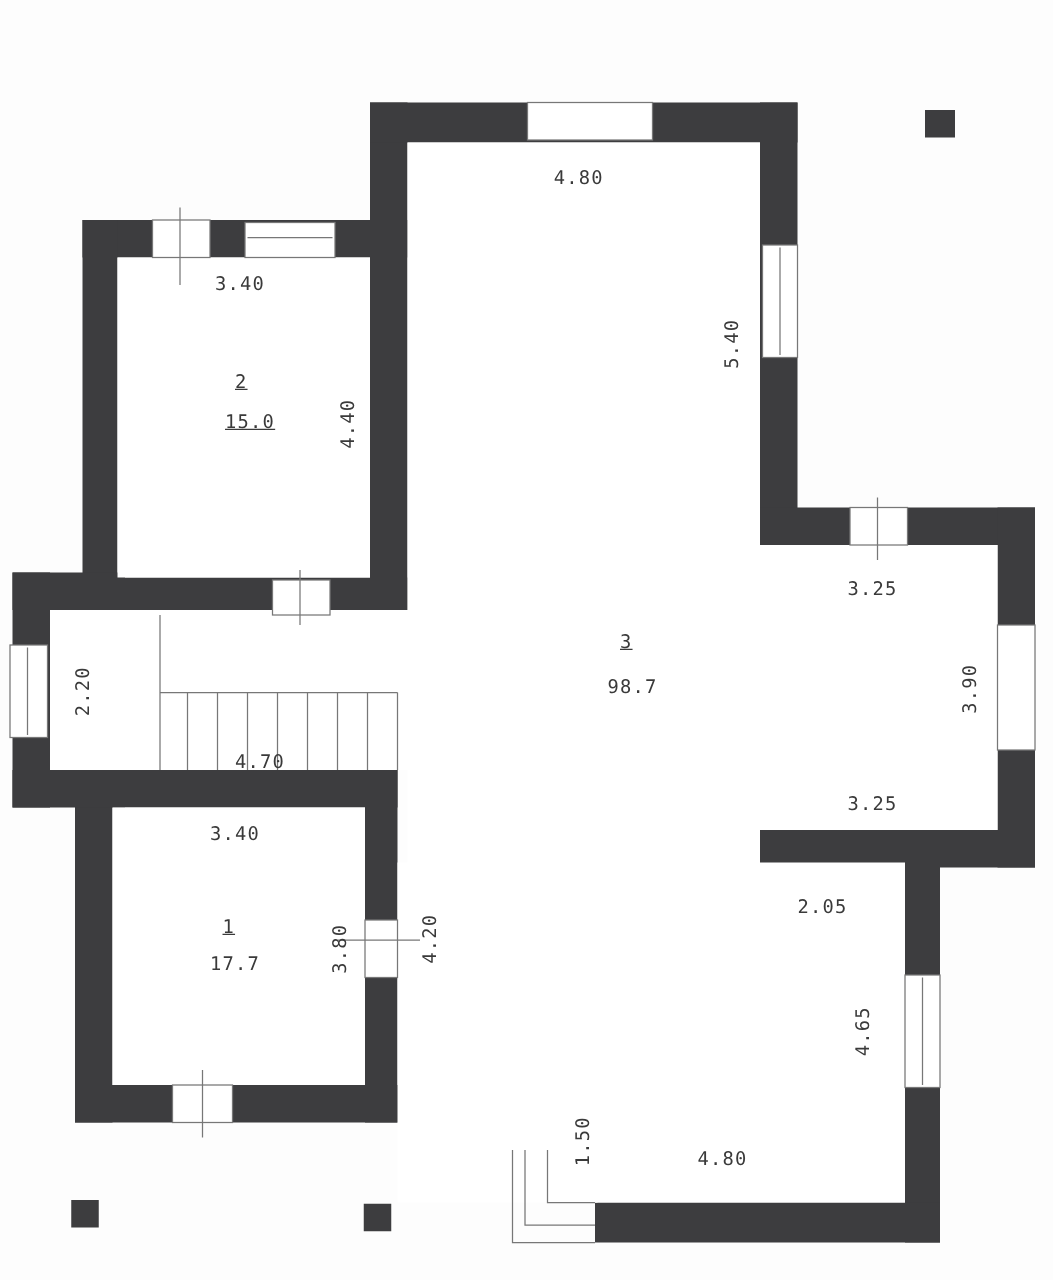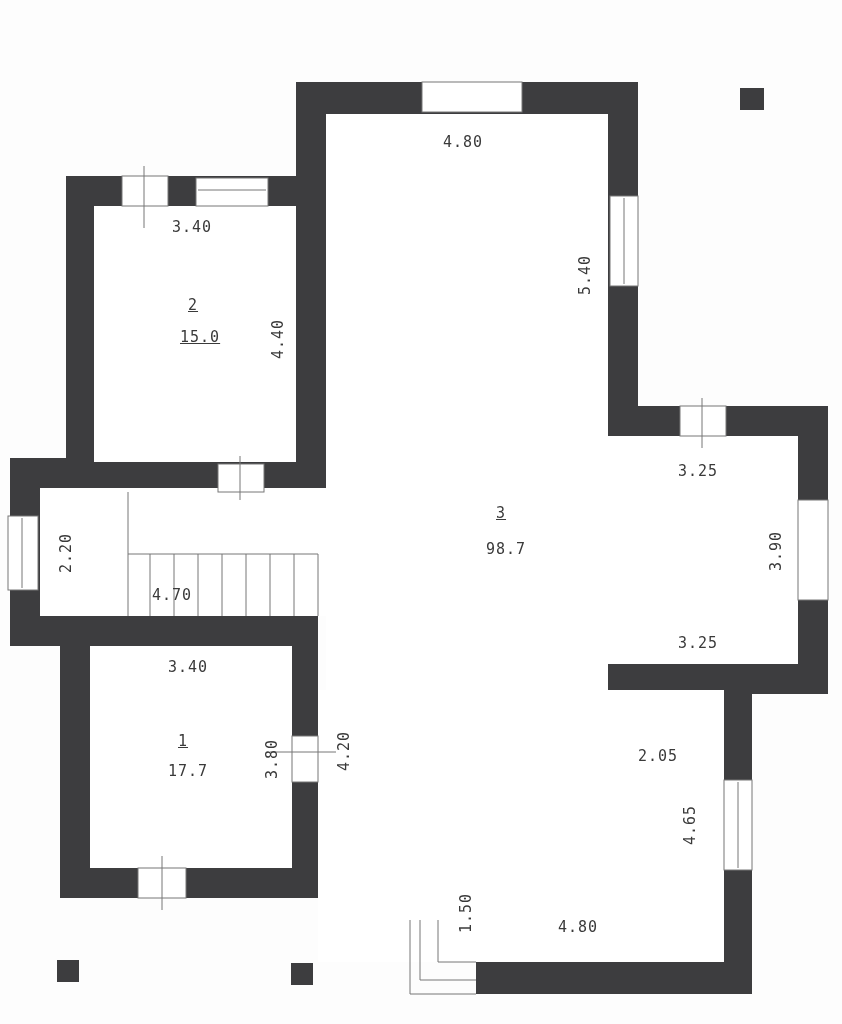--- a/index.html
+++ b/index.html
@@ -96,25 +96,25 @@
 <div class="lbl" style="left:180px;top:328px;text-decoration:underline;">15.0</div>
 <div class="lbl rot" style="left:258px;top:330px;">4.40</div>
 
 <div class="lbl" style="left:443px;top:133px;">4.80</div>
 <div class="lbl rot" style="left:565px;top:266px;">5.40</div>
 <div class="lbl" style="left:678px;top:462px;">3.25</div>
 <div class="lbl rot" style="left:756px;top:542px;">3.90</div>
 <div class="lbl" style="left:678px;top:634px;">3.25</div>
 <div class="lbl num" style="left:496px;top:504px;">3</div>
 <div class="lbl" style="left:486px;top:540px;">98.7</div>
-<div class="lbl" style="left:638px;top:716px;margin-top:31px;">2.05</div>
+<div class="lbl" style="left:638px;top:716px;">2.05</div>
 <div class="lbl rot" style="left:670px;top:816px;">4.65</div>
 <div class="lbl" style="left:558px;top:918px;">4.80</div>
 <div class="lbl rot" style="left:446px;top:904px;">1.50</div>
 <div class="lbl rot" style="left:324px;top:742px;">4.20</div>
 
 <div class="lbl rot" style="left:46px;top:544px;">2.20</div>
-<div class="lbl" style="left:152px;top:586px;">4.70</div>
+<div class="lbl" style="left:152px;top:600px;padding-left:36px;">4.70</div>
 
 <div class="lbl" style="left:168px;top:658px;">3.40</div>
 <div class="lbl num" style="left:178px;top:732px;">1</div>
 <div class="lbl" style="left:168px;top:762px;">17.7</div>
 <div class="lbl rot" style="left:252px;top:750px;">3.80</div>
 
 </body></html>

